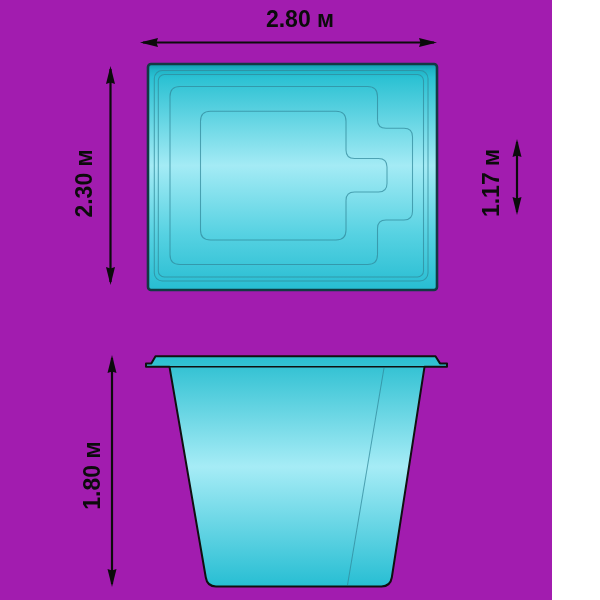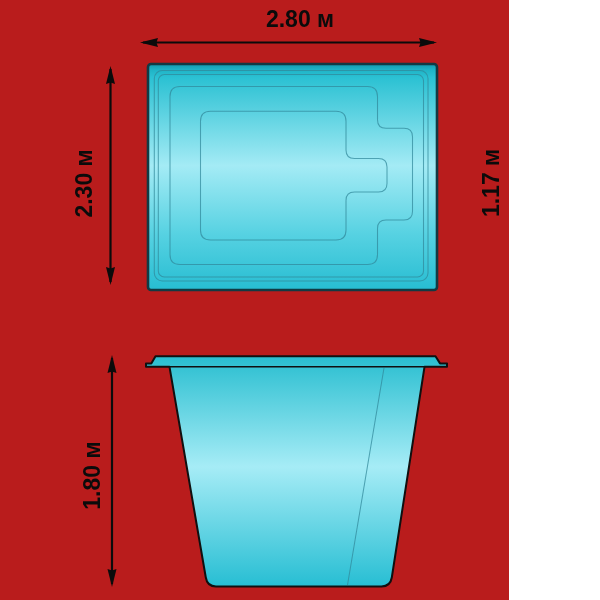--- a/index.html
+++ b/index.html
@@ -1,16 +1,16 @@
 <!DOCTYPE html>
 <html><head>
 <meta charset="utf-8">
 <style>
   html,body{margin:0;padding:0;background:#ffffff;}
-  .page{width:509px;height:600px;position:relative;background:#b91c1c;overflow:hidden;}
+  .page{width:552px;height:600px;position:relative;background:#a21caf;overflow:hidden;}
   svg{position:absolute;top:0;left:0;}
   text{font-family:"Liberation Sans", sans-serif;font-weight:bold;fill:#0b0b0b;}
 </style>
 </head>
 <body>
 <div class="page">
 <svg width="600" height="600" viewBox="0 0 600 600">
   <defs>
     <linearGradient id="gplan" x1="0" y1="0" x2="0" y2="1">
       <stop offset="0" stop-color="#139aae"></stop>

